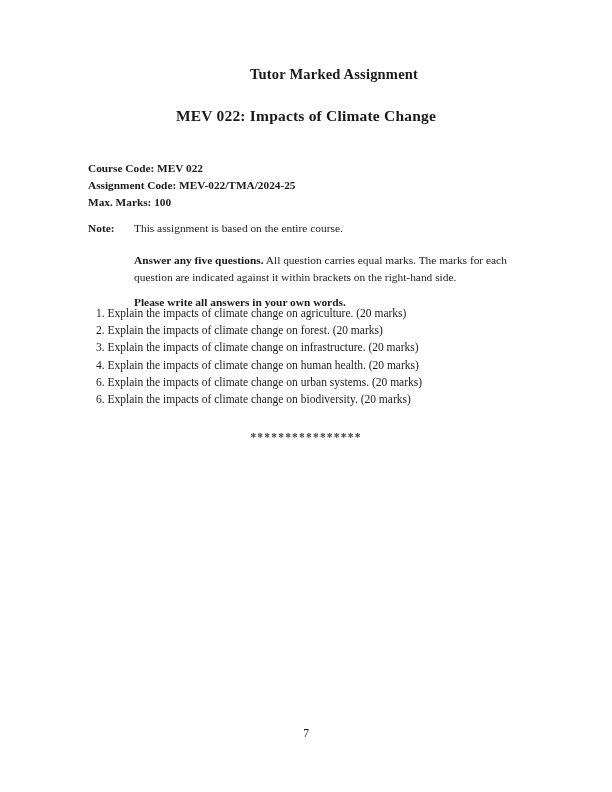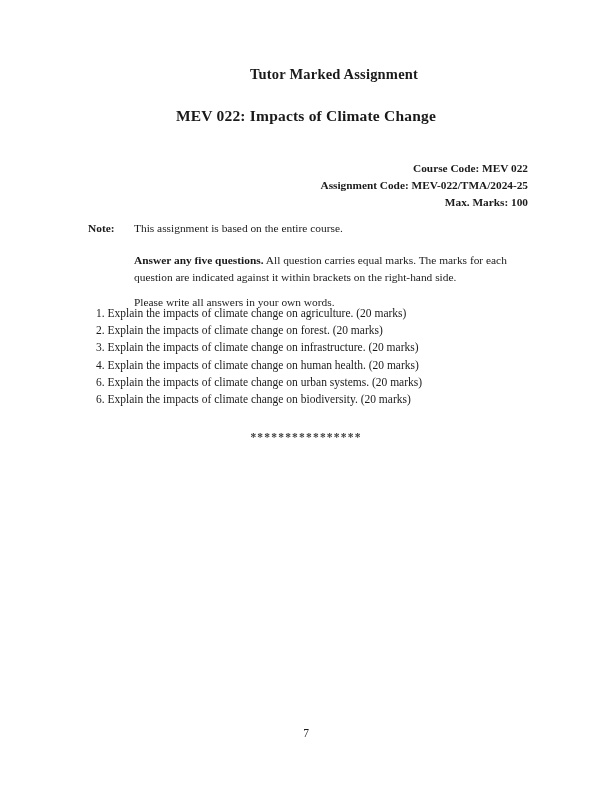--- a/index.html
+++ b/index.html
@@ -41,21 +41,20 @@
     text-align: center;
     font-size: 15.5px;
     font-weight: bold;
     letter-spacing: 0.2px;
   }
   .codeblock {
     position: absolute;
     left: 88px;
     top: 160px;
     width: 440px;
-    text-align: right;
     font-size: 11.3px;
     font-weight: bold;
     line-height: 17.2px;
   }
   .codeblock div {
     white-space: nowrap;
   }
   .note-wrap {
     position: absolute;
     left: 88px;
@@ -78,20 +77,21 @@
   .note-body {
     margin-left: 46px;
   }
   .note-para {
     margin-top: 16px;
     margin-left: 46px;
   }
   .note-para-last {
     margin-top: 9px;
     margin-left: 46px;
+    font-weight: bold;
   }
   .bold-inline {
     font-weight: bold;
   }
   .divider {
     position: absolute;
     left: 88px;
     top: 279px;
     width: 440px;
     height: 1px;

